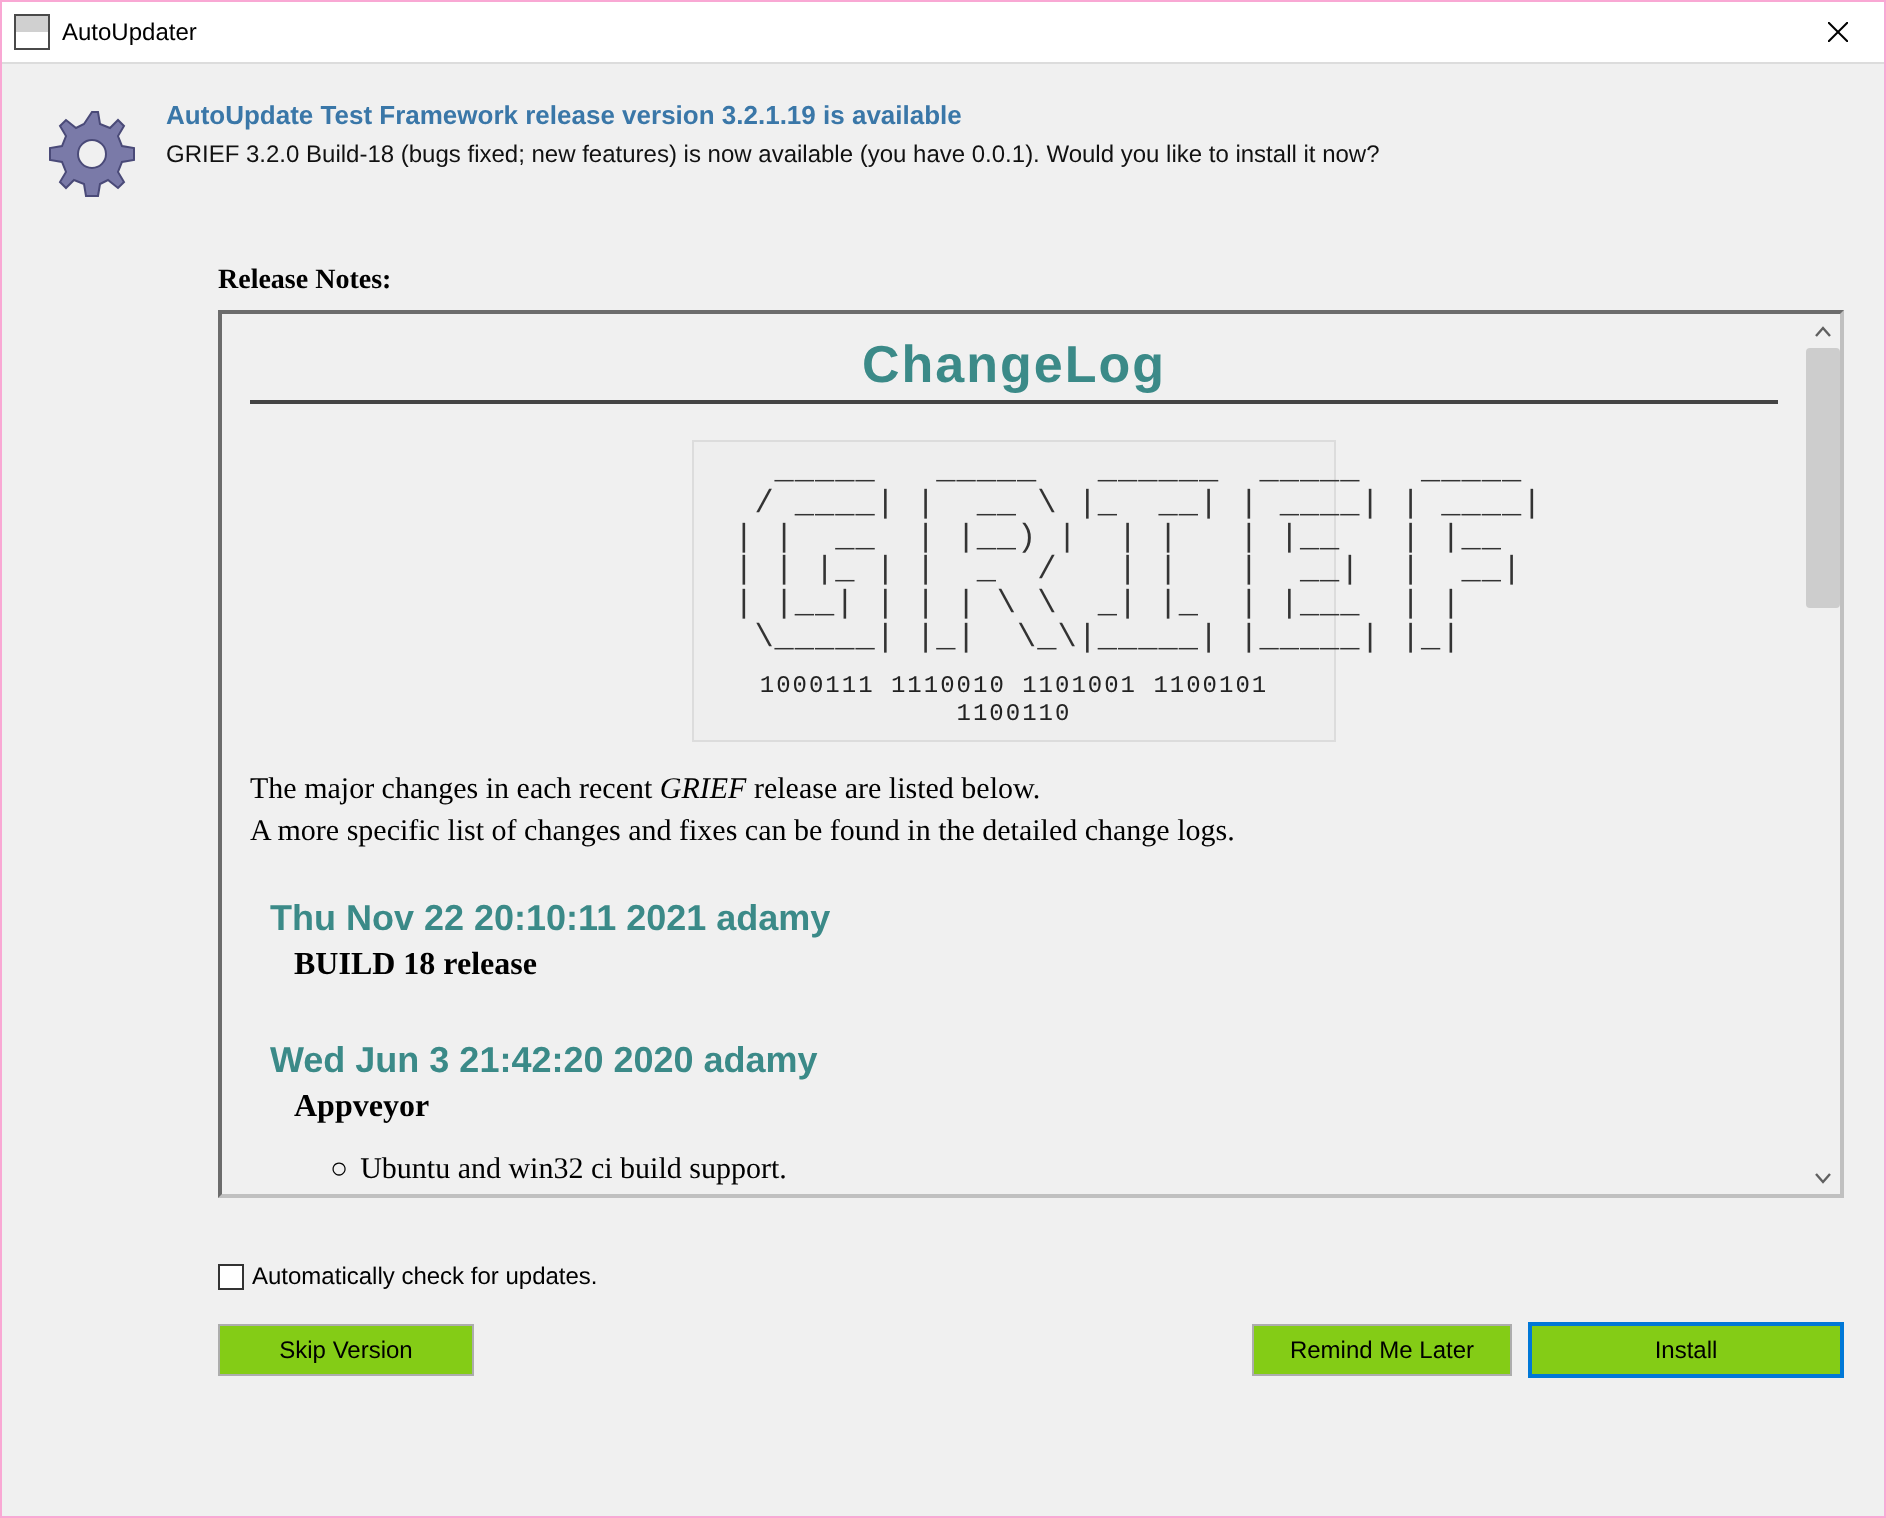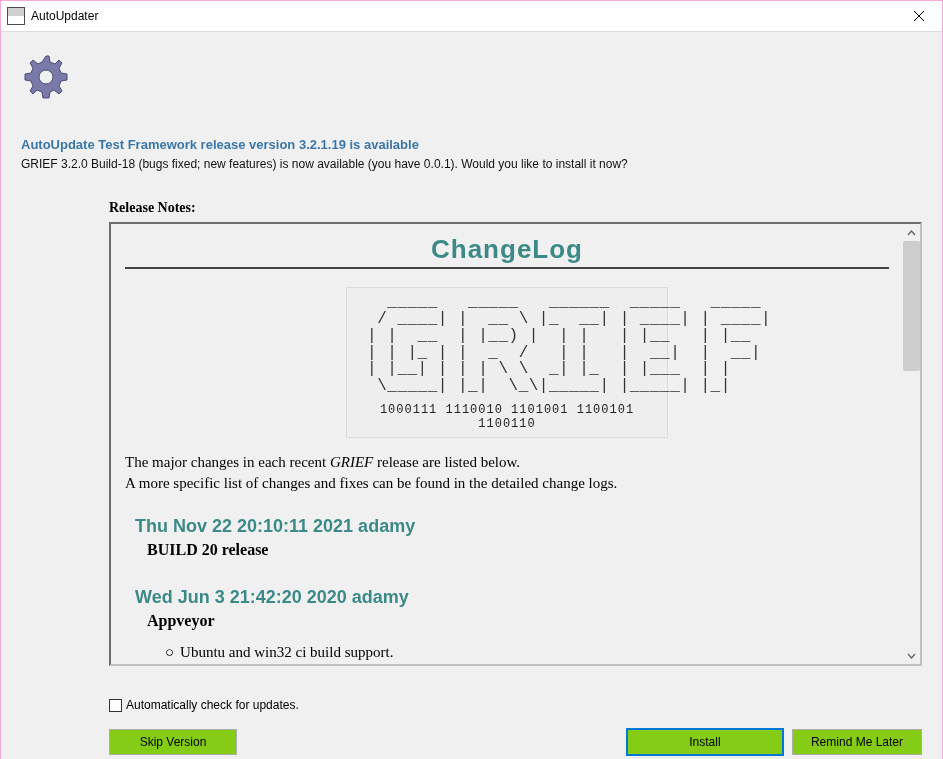--- a/index.html
+++ b/index.html
@@ -43,23 +43,22 @@
     flex:1;
     background:#f0f0f0;
     padding:18px 20px 14px 20px;
     display:flex;flex-direction:column;
     box-sizing:border-box;
     position:relative;
   }
 
   .header-row{
     display:flex;align-items:flex-start;
-    gap:32px;
+    gap:12px;
     margin-bottom:20px;
-    flex-direction:column;
   }
   .gear{
     margin-top:2px;
   }
   .header-text{flex:1;}
   .header-text .headline{
     color:#3a77a8;
     font-weight:600;
     font-size:13px;
     margin-bottom:4px;
@@ -262,21 +261,21 @@
   \_____| |_|  \_\|_____| |_____| |_|</pre>
           <div class="bin">1000111 1110010 1101001 1100101 1100110</div>
         </div>
 
         <div class="intro">
           <span>The major changes in each recent </span><em>GRIEF</em><span> release are listed below.</span><br>
           <span>A more specific list of changes and fixes can be found in the detailed change logs.</span>
         </div>
 
         <div class="entry-date">Thu Nov 22 20:10:11 2021 adamy</div>
-        <div class="entry-sub">BUILD 20 release</div>
+        <div class="entry-sub">BUILD 18 release</div>
 
         <div class="entry-date" style="margin-top:28px">Wed Jun 3 21:42:20 2020 adamy</div>
         <div class="entry-sub">Appveyor</div>
         <div class="entry-list">
           <span class="bullet">○</span><span>Ubuntu and win32 ci build support.</span>
         </div>
 
       </div>
       <div class="scrollbar">
         <div class="scroll-arrow up">
@@ -294,19 +293,19 @@
     </div>
 
     <div class="bottom">
       <div class="checkbox-row">
         <div class="checkbox"></div>
         <span>Automatically check for updates.</span>
       </div>
       <div class="button-row">
         <div class="btn">Skip Version</div>
         <div class="spacer"></div>
+        <div class="btn">Remind Me Later</div>
         <div class="btn primary">Install</div>
-        <div class="btn">Remind Me Later</div>
       </div>
     </div>
 
   </div>
 </div>
 
 </body></html>

